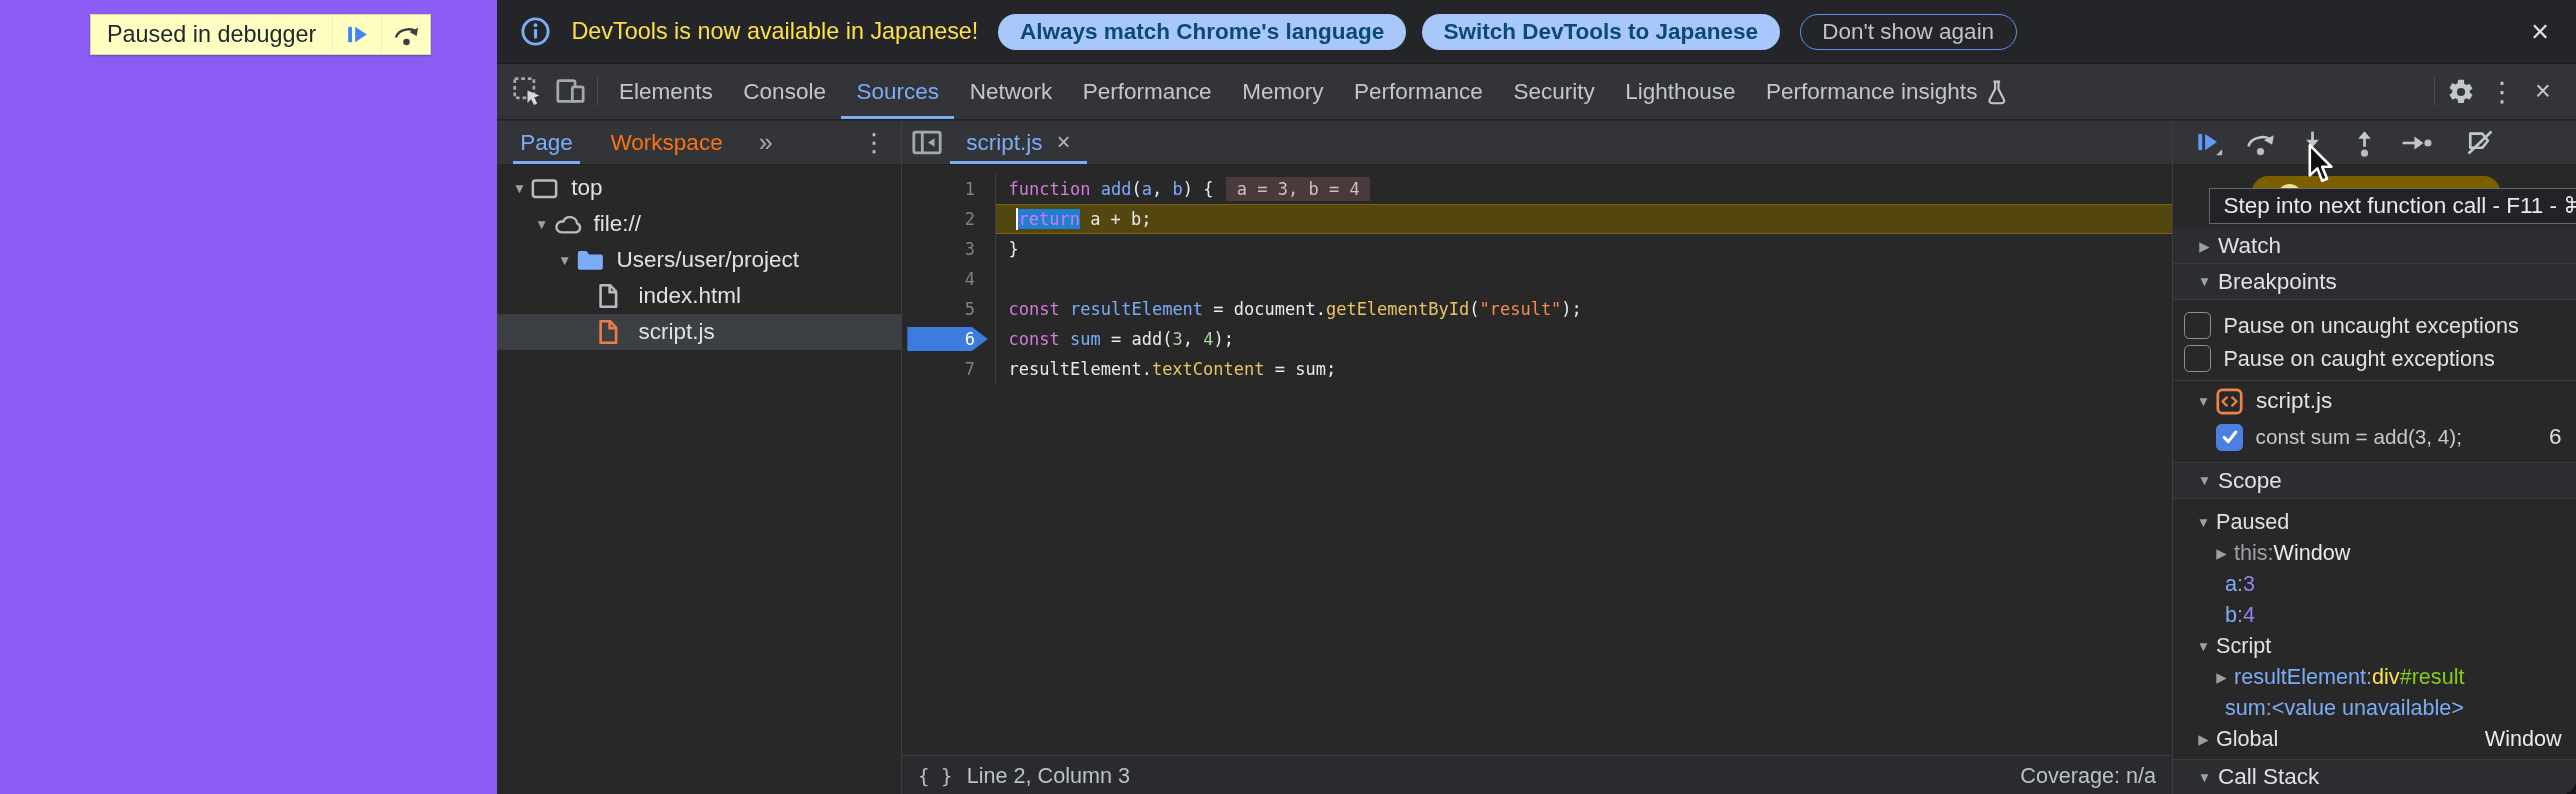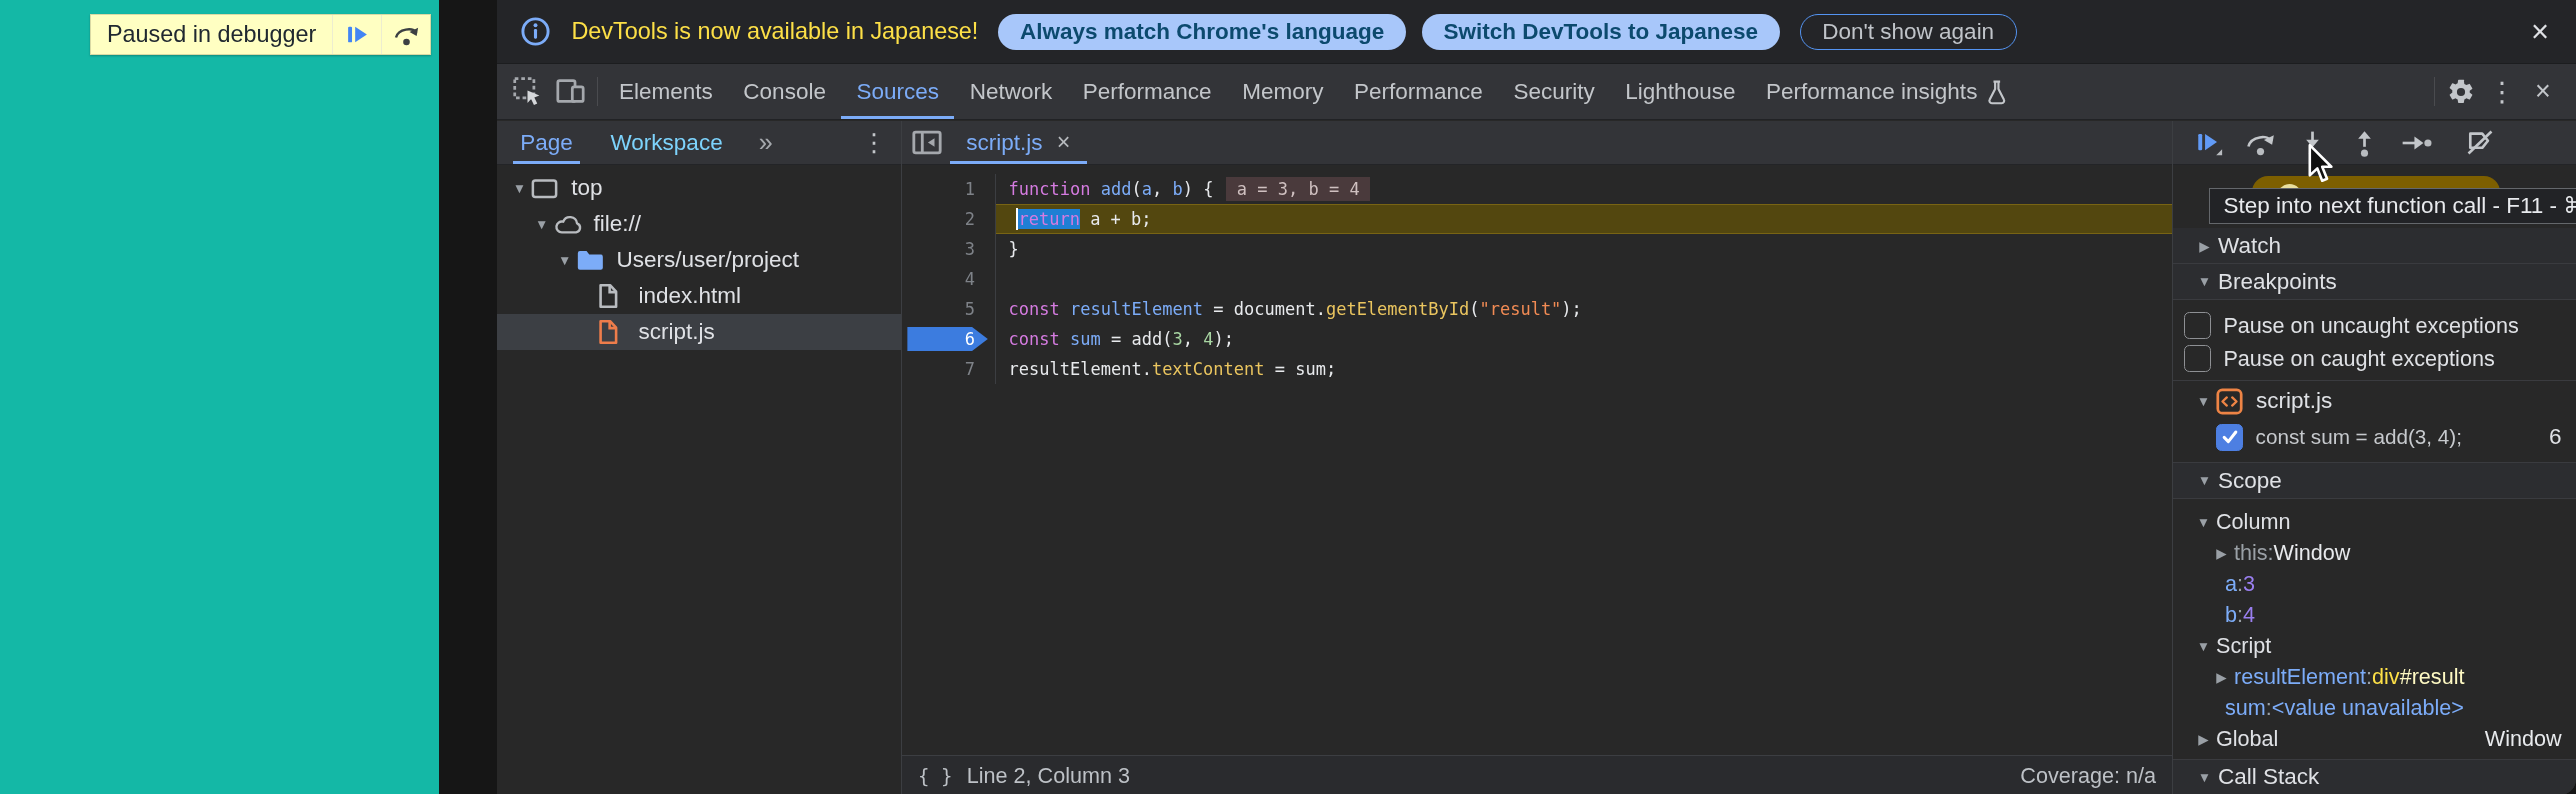--- a/index.html
+++ b/index.html
@@ -1,20 +1,20 @@
 <!DOCTYPE html>
 <html style="font-size:14.4px"><head>
 <meta charset="utf-8">
 <style>
   * { margin:0; padding:0; box-sizing:border-box; }
   html,body { width:2576px; height:795px; }
   body { position:relative; background:#161616; font-family:"Liberation Sans", sans-serif; overflow:hidden; }
 
   
-  .page-area { position:absolute; left:0; top:0; width:439px; height:795px; background:#14b8a6; }
+  .page-area { position:absolute; left:0; top:0; width:497px; height:795px; background:#8b5cf6; }
   .paused-banner { position:absolute; left:90px; top:13.5px; height:41px; display:flex; align-items:stretch;
     background:#ffffc2; border:0.9px solid #d9d9a4; box-shadow:0 0.9px 1.8px rgba(0,0,0,.25); }
   .pb-label { display:flex; align-items:center; padding:0 16px; font-size:23.4px; color:#202830; white-space:nowrap; }
   .pb-btn { width:49px; display:flex; align-items:center; justify-content:center; border-left:1.8px solid #ededd0; cursor:default; }
 
   
   .devtools { position:absolute; left:497px; top:0; width:2079px; height:795px; background:#282828;
     border-radius:0 0 16px 0; overflow:hidden; color:#dfe1e5; }
 
   
@@ -38,21 +38,21 @@
   .tb-right { display:flex; align-items:stretch; padding-right:12.6px; }
   .glyph-btn { display:flex; align-items:center; justify-content:center; width:41px; font-size:27px; color:#c3c6ca; cursor:pointer; }
 
   
   .content { position:absolute; top:121px; left:0; right:0; bottom:0; display:flex; }
 
   
   .navigator { width:405px; flex:none; display:flex; flex-direction:column; border-right:0.9px solid #3c3e42; }
   .strip { height:44px; background:#333438; border-bottom:0.9px solid #232427; display:flex; align-items:center; }
   .nav-strip { padding-left:16px; }
-  .nav-tab { position:relative; height:100%; display:flex; align-items:center; padding:0 7.2px; margin-right:23.4px; font-size:22.5px; color:#7dd3fc; cursor:pointer; }
+  .nav-tab { position:relative; height:100%; display:flex; align-items:center; padding:0 7.2px; margin-right:23.4px; font-size:22.5px; color:#f97316; cursor:pointer; }
   .nav-tab.active { color:#7cacf8; }
   .nav-tab.active::after { content:""; position:absolute; left:0; right:0; bottom:0; height:2.7px; background:#7cacf8; }
   .chev { font-size:25px; color:#a5a8ad; cursor:pointer; padding:0 5.4px; }
   .strip-spacer { flex:1; }
   .kebab { font-size:25px; color:#c3c6ca; cursor:pointer; padding:0 14.4px; }
   .file-tree { flex:1; background:#282828; padding-top:5.4px; }
   .tree-row { height:36px; display:flex; align-items:center; font-size:22.5px; color:#dfe1e5; cursor:pointer; white-space:nowrap; }
   .tree-row.selected { background:#3c3f44; }
   .expander { width:23.4px; flex:none; font-size:13.5px; color:#9aa0a6; text-align:center; }
   .tree-icon { width:31px; flex:none; display:flex; align-items:center; margin-right:9px; }
@@ -106,21 +106,21 @@
   .bp-group-row .expander { width:25px; }
   .bp-file-icon { width:31px; margin-right:9px; display:flex; align-items:center; }
   .bp-entry { height:36px; display:flex; align-items:center; padding-left:43px; gap:12.6px; cursor:pointer; }
   .bp-entry-label { font-size:20.7px; color:#c6c9cd; white-space:nowrap; overflow:hidden; }
   .bp-line { margin-left:auto; padding-right:14.4px; font-size:22.5px; color:#dfe1e5; }
   .scope-rows { padding-top:7.2px; flex:1; overflow:hidden; }
   .scope-row { height:31px; display:flex; align-items:center; font-size:21.6px; white-space:nowrap; cursor:pointer; }
   .scope-row .expander { width:25px; flex:none; }
   .sc-section { color:#dfe1e5; } .sc-key { color:#7cacf8; } .sc-dim { color:#9aa0a6; }
   .sc-sep { color:#9aa0a6; } .sc-plain { color:#e8eaed; } .sc-num { color:#9a7ff0; }
-  .sc-node { color:#fde047; } .sc-id { color:#fef9c3; } .sc-link { color:#7cacf8; }
+  .sc-node { color:#fde047; } .sc-id { color:#84cc16; } .sc-link { color:#7cacf8; }
   .sc-right { margin-left:auto; padding-right:14.4px; color:#e8eaed; }
   .callstack-row { margin-top:auto; border-top:0.9px solid #3a3b3f; }
   .cursor-overlay { position:absolute; left:131px; top:21.6px; z-index:30; pointer-events:none; }
 </style>
 </head>
 <body>
 
 <div class="page-area">
   <div class="paused-banner">
     <div class="pb-label">Paused in debugger</div>
@@ -479,21 +479,21 @@
               <span class="bp-line">6</span>
             </div>
           </div>
         <div class="section-row">
           <span class="expander">▼</span>
           <span>Scope</span>
         </div>
         <div class="scope-rows" id="scope-rows">
             <div class="scope-row" style="padding-left: 18px;">
               <span class="expander">▼</span>
-              <span class="sc-section">Column</span>
+              <span class="sc-section">Paused</span>
             </div>
             <div class="scope-row" style="padding-left: 36px;">
               <span class="expander">▶</span>
               <span class="sc-dim">this</span>
               <span class="sc-sep">: </span>
               <span class="sc-plain">Window</span>
             </div>
             <div class="scope-row" style="padding-left: 52px;">
               <span class="sc-key">a</span>
               <span class="sc-sep">: </span>

